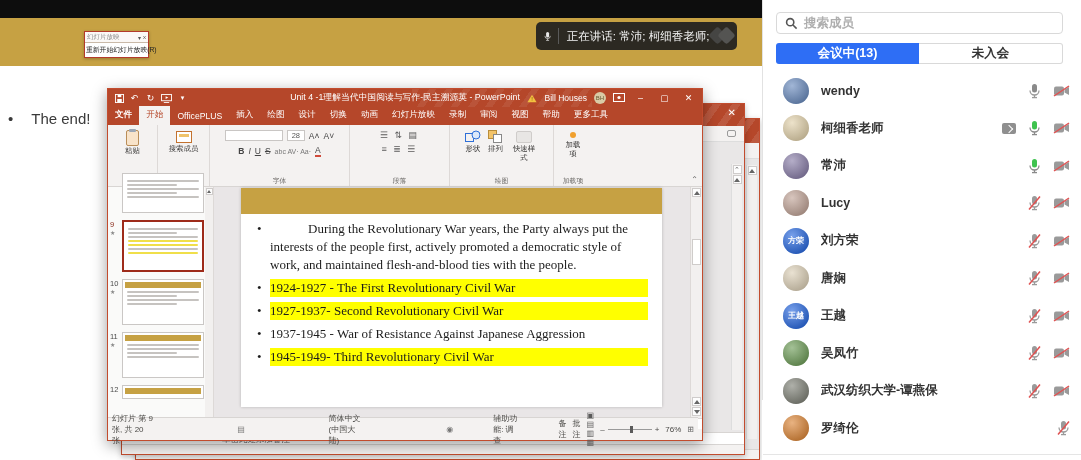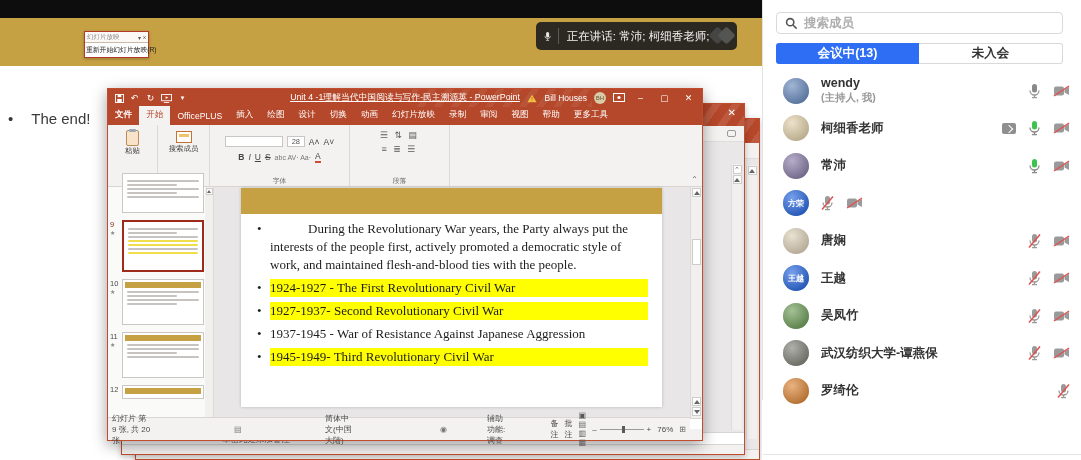--- a/index.html
+++ b/index.html
@@ -43,21 +43,21 @@
   .arrbox { width:9px; height:9px; background:#fdfdfd; border:1px solid #cfcccb; display:flex; align-items:center; justify-content:center; margin:1px auto; }
   .tri-up { width:0; height:0; border-left:3px solid transparent; border-right:3px solid transparent; border-bottom:4px solid #666; }
   .tri-dn { width:0; height:0; border-left:3px solid transparent; border-right:3px solid transparent; border-top:4px solid #666; }
 
   
   .ppt { position:absolute; left:107px; top:88px; width:596px; height:353px; background:#f4f2f1; border:1px solid #c24c2e; box-shadow:0 4px 14px rgba(0,0,0,.38); }
   .titlebar { position:absolute; left:0; top:0; right:0; height:18px; background:#b5472a; display:flex; align-items:center; color:#fff; }
   .titlebar .art { position:absolute; right:110px; top:0; width:180px; height:18px; background:repeating-linear-gradient(125deg, rgba(255,255,255,.07) 0 6px, rgba(0,0,0,0) 6px 14px); }
   .qat { display:flex; align-items:center; gap:5px; padding-left:7px; font-size:9px; }
   .qat .q { width:11px; text-align:center; cursor:default; }
-  .title-text { position:absolute; left:0; right:0; text-align:center; font-size:8.8px; pointer-events:none; white-space:nowrap;text-decoration:underline; }
+  .title-text { position:absolute; left:0; right:0; text-align:center; font-size:8.8px; pointer-events:none; white-space:nowrap; }
   .tb-right { margin-left:auto; display:flex; align-items:center; gap:7px; padding-right:5px; z-index:2; }
   .tb-right .warn { width:10px; height:9px; }
   .tb-right .acct { font-size:8.5px; }
   .tb-right .av { width:12px; height:12px; border-radius:50%; background:#d9cba6; color:#6a5a34; font-size:6px; display:flex; align-items:center; justify-content:center; }
   .tb-right .wc { width:17px; text-align:center; font-size:9px; }
 
   .tabs { position:absolute; left:0; top:18px; right:0; height:18px; background:#b5472a; display:flex; align-items:flex-end; color:#fff; }
   .tab { font-size:8.6px; padding:3px 7px 4px; white-space:nowrap; }
   .tab.v-active { background:#f4f2f1; color:#b5472a; }
   .tab.v-file { font-weight:bold; }
@@ -67,21 +67,21 @@
   .grp .lbl { position:absolute; bottom:0px; left:0; right:0; text-align:center; font-size:6.8px; color:#6b6966; }
   .bigbtn { display:flex; flex-direction:column; align-items:center; font-size:7.4px; color:#3b3a39; text-align:center; line-height:1.15; }
   .clipboard { width:13px; height:16px; background:#f8e3c9; border:1px solid #b98d58; border-radius:2px; position:relative; margin:2px 0 1px; }
   .clipboard::after{ content:""; position:absolute; left:2px; top:-2px; width:7px; height:3px; background:#9ca7b5; border-radius:1px; }
   .slideicon { width:16px; height:12px; background:#fff; border:1px solid #c3722f; margin:3px 0 2px; position:relative; }
   .slideicon::after{ content:""; position:absolute; left:2px; top:2px; right:2px; height:3px; background:#f0c36a; }
   .libicon { width:15px; height:12px; border:1px solid #c0402a; margin:3px 2px 2px; position:relative; background:#fff; }
   .libicon.blue { border-color:#2e6fd8; }
   .libicon i { position:absolute; left:2px; top:2px; width:5px; height:8px; background:#e26a4a; }
   .libicon.blue i { background:#4f86e0; width:4px; }
-  .minirow { display:flex; align-items:center; gap:4px; font-size:8px; color:#4a4946; margin-top:8px; }
+  .minirow { display:flex; align-items:center; gap:4px; font-size:8px; color:#4a4946; margin-top:2px; }
   .fontbox { width:58px; height:11px; border:1px solid #c9c6c4; background:#fff; }
   .sizebox { width:18px; height:11px; border:1px solid #c9c6c4; background:#fff; font-size:7.5px; text-align:center; color:#555; }
   .fglyph { font-size:8.5px; color:#444; }
   .fglyph.b { font-weight:bold; } .fglyph.i { font-style:italic; } .fglyph.u { text-decoration:underline; } .fglyph.s { text-decoration:line-through; }
   .muted7 { font-size:7px; color:#777; }
   .paragly { font-size:9px; color:#5a5a5a; letter-spacing:2px; }
   .shapesvg { margin:2px 0; }
   .qstyle { width:16px; height:12px; background:#e8e6e4; border:1px solid #cfccca; border-radius:2px; margin:3px 0 2px; }
   .searchcircle { width:12px; height:12px; margin:3px 0 2px; }
   .orangedot { width:6px; height:6px; border-radius:50%; background:#f0a02e; margin:4px 0 3px; }
@@ -109,21 +109,21 @@
   .pline.para .tx { text-indent:38px; }
   .pline.li { margin-top:5px; }
   .pline .tx.v-hl { background:#ffff00; }
   .vsb { width:12px; background:#f2f0ef; border-left:1px solid #ddd9d7; position:relative; }
   .vsb .thumbbar { position:absolute; left:1px; right:1px; top:52px; height:26px; background:#fff; border:1px solid #cfccca; }
 
   .notesbar { position:absolute; left:107px; right:0; top:329px; height:11px; background:#fff; border-top:1px solid #d8d5d3; display:flex; align-items:center; }
   .notesbar .spin { width:11px; height:9px; background:#f4f2f1; border:1px solid #cfccca; display:flex; align-items:center; justify-content:center; margin-left:1px; }
   .notesbar .ph { font-size:8.5px; color:#6a6a6a; margin-left:22px; }
 
-  .statusbar { position:absolute; left:0; right:12px; bottom:0; height:13px; background:#f4f2f1; border-top:1px solid #d8d5d3; display:flex; align-items:center; font-size:8px; color:#4a4946; padding:11px 4px;gap:40px; }
+  .statusbar { position:absolute; left:0; right:4px; bottom:0; height:13px; background:#f4f2f1; border-top:1px solid #d8d5d3; display:flex; align-items:center; font-size:8px; color:#4a4946; padding:11px 4px;gap:40px; }
   .statusbar .sep { width:8px; }
   .statusbar .right { margin-left:auto; display:flex; align-items:center; gap:6px; }
   .viewics { display:flex; gap:2px; font-size:8px; color:#5a5a5a; }
   .zoomslider { display:flex; align-items:center; gap:3px; }
   .ztrack { width:44px; height:1px; background:#9a9a9a; position:relative; }
   .zthumb { position:absolute; left:22px; top:-3px; width:3px; height:7px; background:#5a5a5a; }
 
   
   .panel { position:absolute; left:762px; top:0; width:319px; height:400px; background:#fff; border-left:1px solid #e2e2e2;font-weight:bold; }
   .searchbox { position:absolute; left:13px; top:12px; width:287px; height:22px; border:1px solid #d9d9d9; border-radius:4px; display:flex; align-items:center; padding:0 8px; gap:6px; }
@@ -337,20 +337,50 @@
             <span class="muted7">abc AV· Aa·</span>
             <span class="fglyph" style="border-bottom:2px solid #d04a3a;">A</span>
           </div>
           <div class="lbl">字体</div>
         </div>
         <div class="grp" style="width:100px;">
           <div class="paragly" style="margin-top:2px;">☰ ⇅ ▤</div>
           <div class="paragly" style="margin-top:4px;">≡ ≣ ☰</div>
           <div class="lbl">段落</div>
         </div>
+        <div class="grp" style="width:104px;">
+          <div style="display:flex; gap:7px;">
+            <div class="bigbtn">
+              <svg class="shapesvg" width="16" height="13" viewBox="0 0 16 13">
+                  <rect x="0.5" y="3.5" width="8" height="8" fill="none" stroke="#2e6fd8"></rect>
+                  <circle cx="11" cy="5" r="4" fill="#dce9fb" stroke="#2e6fd8"></circle>
+                </svg>
+              <span>形状</span>
+            </div>
+            <div class="bigbtn">
+              <svg class="shapesvg" width="15" height="13" viewBox="0 0 15 13">
+                  <rect x="0.5" y="0.5" width="8" height="8" fill="#f3c46a" stroke="#b98d3a"></rect>
+                  <rect x="5.5" y="4.5" width="8" height="8" fill="#fff" stroke="#888"></rect>
+                </svg>
+              <span>排列</span>
+            </div>
+            <div class="bigbtn">
+              <div class="qstyle"></div>
+              <span style="width:28px;">快速样式</span>
+            </div>
+          </div>
+          <div class="lbl">绘图</div>
+        </div>
+        <div class="grp" style="width:38px; border-right:none;">
+          <div class="bigbtn">
+            <div class="orangedot"></div>
+            <span style="width:22px;">加载项</span>
+          </div>
+          <div class="lbl">加载项</div>
+        </div>
         <div class="collapse">⌃</div>
       </div>
 
       <div class="content">
         <div class="thumbs">
           <div class="thumb-item" style="margin-top:-18px;">
             <div class="tbox" style="height:40px;">
               <div class="tline"></div>
                 <div class="tline short"></div>
                 <div class="tline"></div>
@@ -501,21 +531,20 @@
     </div>
 
     <div class="plist">
 
     <div class="prow">
           <div class="avatar" style="background: rgb(111, 143, 192);">
             <span class="at"></span>
           </div>
           <div class="pinfo">
             <div class="pname">wendy</div>
-            <div class="psub">(主持人, 我)</div>
           </div>
           <div class="pics">
 
             <div class="micwrap v-idle">
               <svg width="13" height="16" viewBox="0 0 13 16">
                 <rect class="mic-fill" x="4" y="1" width="5" height="8.5" rx="2.5"></rect>
                 <path class="mic-arc" d="M2 7.5 a4.5 4.5 0 0 0 9 0" fill="none" stroke-width="1.3"></path>
                 <line class="mic-arc" x1="6.5" y1="12" x2="6.5" y2="14" stroke-width="1.3"></line>
                 <line class="mic-arc" x1="4" y1="14.6" x2="9" y2="14.6" stroke-width="1.3"></line>
                 <line class="mic-slash" x1="1" y1="14.5" x2="12" y2="1.5" stroke="#e05252" stroke-width="1.5"></line>
@@ -580,22 +609,26 @@
             <div class="camwrap">
               <svg width="17" height="12" viewBox="0 0 17 12">
                 <rect x="1" y="1.5" width="10" height="9" rx="2" fill="#9a9a9a"></rect>
                 <polygon points="11.5,4.5 16,2 16,10 11.5,7.5" fill="#9a9a9a"></polygon>
                 <line x1="1" y1="11" x2="16" y2="1" stroke="#e05252" stroke-width="1.5"></line>
               </svg>
             </div>
           </div>
         </div>
         <div class="prow">
-          <div class="avatar" style="background: rgb(47, 109, 224);">
-            <span class="at">方荣</span>
+          <div class="avatar" style="background: rgb(195, 167, 155);">
+            <span class="at"></span>
+          </div>
+          <div class="pinfo">
+            <div class="pname">Lucy</div>
+
           </div>
           <div class="pics">
 
             <div class="micwrap v-muted">
               <svg width="13" height="16" viewBox="0 0 13 16">
                 <rect class="mic-fill" x="4" y="1" width="5" height="8.5" rx="2.5"></rect>
                 <path class="mic-arc" d="M2 7.5 a4.5 4.5 0 0 0 9 0" fill="none" stroke-width="1.3"></path>
                 <line class="mic-arc" x1="6.5" y1="12" x2="6.5" y2="14" stroke-width="1.3"></line>
                 <line class="mic-arc" x1="4" y1="14.6" x2="9" y2="14.6" stroke-width="1.3"></line>
                 <line class="mic-slash" x1="1" y1="14.5" x2="12" y2="1.5" stroke="#e05252" stroke-width="1.5"></line>
@@ -604,25 +637,25 @@
             <div class="camwrap">
               <svg width="17" height="12" viewBox="0 0 17 12">
                 <rect x="1" y="1.5" width="10" height="9" rx="2" fill="#9a9a9a"></rect>
                 <polygon points="11.5,4.5 16,2 16,10 11.5,7.5" fill="#9a9a9a"></polygon>
                 <line x1="1" y1="11" x2="16" y2="1" stroke="#e05252" stroke-width="1.5"></line>
               </svg>
             </div>
           </div>
         </div>
         <div class="prow">
-          <div class="avatar" style="background: rgb(222, 210, 186);">
-            <span class="at"></span>
-          </div>
-          <div class="pinfo">
-            <div class="pname">唐娴</div>
+          <div class="avatar" style="background: rgb(47, 109, 224);">
+            <span class="at">方荣</span>
+          </div>
+          <div class="pinfo">
+            <div class="pname">刘方荣</div>
 
           </div>
           <div class="pics">
 
             <div class="micwrap v-muted">
               <svg width="13" height="16" viewBox="0 0 13 16">
                 <rect class="mic-fill" x="4" y="1" width="5" height="8.5" rx="2.5"></rect>
                 <path class="mic-arc" d="M2 7.5 a4.5 4.5 0 0 0 9 0" fill="none" stroke-width="1.3"></path>
                 <line class="mic-arc" x1="6.5" y1="12" x2="6.5" y2="14" stroke-width="1.3"></line>
                 <line class="mic-arc" x1="4" y1="14.6" x2="9" y2="14.6" stroke-width="1.3"></line>
@@ -632,25 +665,25 @@
             <div class="camwrap">
               <svg width="17" height="12" viewBox="0 0 17 12">
                 <rect x="1" y="1.5" width="10" height="9" rx="2" fill="#9a9a9a"></rect>
                 <polygon points="11.5,4.5 16,2 16,10 11.5,7.5" fill="#9a9a9a"></polygon>
                 <line x1="1" y1="11" x2="16" y2="1" stroke="#e05252" stroke-width="1.5"></line>
               </svg>
             </div>
           </div>
         </div>
         <div class="prow">
-          <div class="avatar" style="background: rgb(47, 109, 224);">
-            <span class="at">王越</span>
-          </div>
-          <div class="pinfo">
-            <div class="pname">王越</div>
+          <div class="avatar" style="background: rgb(222, 210, 186);">
+            <span class="at"></span>
+          </div>
+          <div class="pinfo">
+            <div class="pname">唐娴</div>
 
           </div>
           <div class="pics">
 
             <div class="micwrap v-muted">
               <svg width="13" height="16" viewBox="0 0 13 16">
                 <rect class="mic-fill" x="4" y="1" width="5" height="8.5" rx="2.5"></rect>
                 <path class="mic-arc" d="M2 7.5 a4.5 4.5 0 0 0 9 0" fill="none" stroke-width="1.3"></path>
                 <line class="mic-arc" x1="6.5" y1="12" x2="6.5" y2="14" stroke-width="1.3"></line>
                 <line class="mic-arc" x1="4" y1="14.6" x2="9" y2="14.6" stroke-width="1.3"></line>
@@ -660,25 +693,25 @@
             <div class="camwrap">
               <svg width="17" height="12" viewBox="0 0 17 12">
                 <rect x="1" y="1.5" width="10" height="9" rx="2" fill="#9a9a9a"></rect>
                 <polygon points="11.5,4.5 16,2 16,10 11.5,7.5" fill="#9a9a9a"></polygon>
                 <line x1="1" y1="11" x2="16" y2="1" stroke="#e05252" stroke-width="1.5"></line>
               </svg>
             </div>
           </div>
         </div>
         <div class="prow">
-          <div class="avatar" style="background: rgb(115, 160, 94);">
-            <span class="at"></span>
-          </div>
-          <div class="pinfo">
-            <div class="pname">吴凤竹</div>
+          <div class="avatar" style="background: rgb(47, 109, 224);">
+            <span class="at">王越</span>
+          </div>
+          <div class="pinfo">
+            <div class="pname">王越</div>
 
           </div>
           <div class="pics">
 
             <div class="micwrap v-muted">
               <svg width="13" height="16" viewBox="0 0 13 16">
                 <rect class="mic-fill" x="4" y="1" width="5" height="8.5" rx="2.5"></rect>
                 <path class="mic-arc" d="M2 7.5 a4.5 4.5 0 0 0 9 0" fill="none" stroke-width="1.3"></path>
                 <line class="mic-arc" x1="6.5" y1="12" x2="6.5" y2="14" stroke-width="1.3"></line>
                 <line class="mic-arc" x1="4" y1="14.6" x2="9" y2="14.6" stroke-width="1.3"></line>
@@ -688,25 +721,25 @@
             <div class="camwrap">
               <svg width="17" height="12" viewBox="0 0 17 12">
                 <rect x="1" y="1.5" width="10" height="9" rx="2" fill="#9a9a9a"></rect>
                 <polygon points="11.5,4.5 16,2 16,10 11.5,7.5" fill="#9a9a9a"></polygon>
                 <line x1="1" y1="11" x2="16" y2="1" stroke="#e05252" stroke-width="1.5"></line>
               </svg>
             </div>
           </div>
         </div>
         <div class="prow">
-          <div class="avatar" style="background: rgb(132, 134, 124);">
+          <div class="avatar" style="background: rgb(115, 160, 94);">
             <span class="at"></span>
           </div>
           <div class="pinfo">
-            <div class="pname">武汉纺织大学-谭燕保</div>
+            <div class="pname">吴凤竹</div>
 
           </div>
           <div class="pics">
 
             <div class="micwrap v-muted">
               <svg width="13" height="16" viewBox="0 0 13 16">
                 <rect class="mic-fill" x="4" y="1" width="5" height="8.5" rx="2.5"></rect>
                 <path class="mic-arc" d="M2 7.5 a4.5 4.5 0 0 0 9 0" fill="none" stroke-width="1.3"></path>
                 <line class="mic-arc" x1="6.5" y1="12" x2="6.5" y2="14" stroke-width="1.3"></line>
                 <line class="mic-arc" x1="4" y1="14.6" x2="9" y2="14.6" stroke-width="1.3"></line>
@@ -716,20 +749,48 @@
             <div class="camwrap">
               <svg width="17" height="12" viewBox="0 0 17 12">
                 <rect x="1" y="1.5" width="10" height="9" rx="2" fill="#9a9a9a"></rect>
                 <polygon points="11.5,4.5 16,2 16,10 11.5,7.5" fill="#9a9a9a"></polygon>
                 <line x1="1" y1="11" x2="16" y2="1" stroke="#e05252" stroke-width="1.5"></line>
               </svg>
             </div>
           </div>
         </div>
         <div class="prow">
+          <div class="avatar" style="background: rgb(132, 134, 124);">
+            <span class="at"></span>
+          </div>
+          <div class="pinfo">
+            <div class="pname">武汉纺织大学-谭燕保</div>
+
+          </div>
+          <div class="pics">
+
+            <div class="micwrap v-muted">
+              <svg width="13" height="16" viewBox="0 0 13 16">
+                <rect class="mic-fill" x="4" y="1" width="5" height="8.5" rx="2.5"></rect>
+                <path class="mic-arc" d="M2 7.5 a4.5 4.5 0 0 0 9 0" fill="none" stroke-width="1.3"></path>
+                <line class="mic-arc" x1="6.5" y1="12" x2="6.5" y2="14" stroke-width="1.3"></line>
+                <line class="mic-arc" x1="4" y1="14.6" x2="9" y2="14.6" stroke-width="1.3"></line>
+                <line class="mic-slash" x1="1" y1="14.5" x2="12" y2="1.5" stroke="#e05252" stroke-width="1.5"></line>
+              </svg>
+            </div>
+            <div class="camwrap">
+              <svg width="17" height="12" viewBox="0 0 17 12">
+                <rect x="1" y="1.5" width="10" height="9" rx="2" fill="#9a9a9a"></rect>
+                <polygon points="11.5,4.5 16,2 16,10 11.5,7.5" fill="#9a9a9a"></polygon>
+                <line x1="1" y1="11" x2="16" y2="1" stroke="#e05252" stroke-width="1.5"></line>
+              </svg>
+            </div>
+          </div>
+        </div>
+        <div class="prow">
           <div class="avatar" style="background: rgb(221, 138, 62);">
             <span class="at"></span>
           </div>
           <div class="pinfo">
             <div class="pname">罗绮伦</div>
 
           </div>
           <div class="pics">
 
             <div class="micwrap v-muted">

